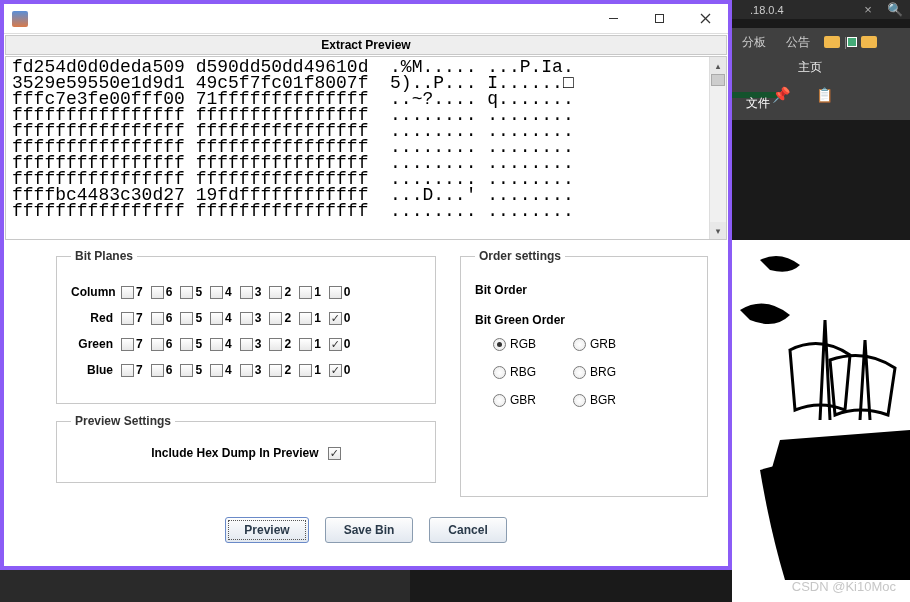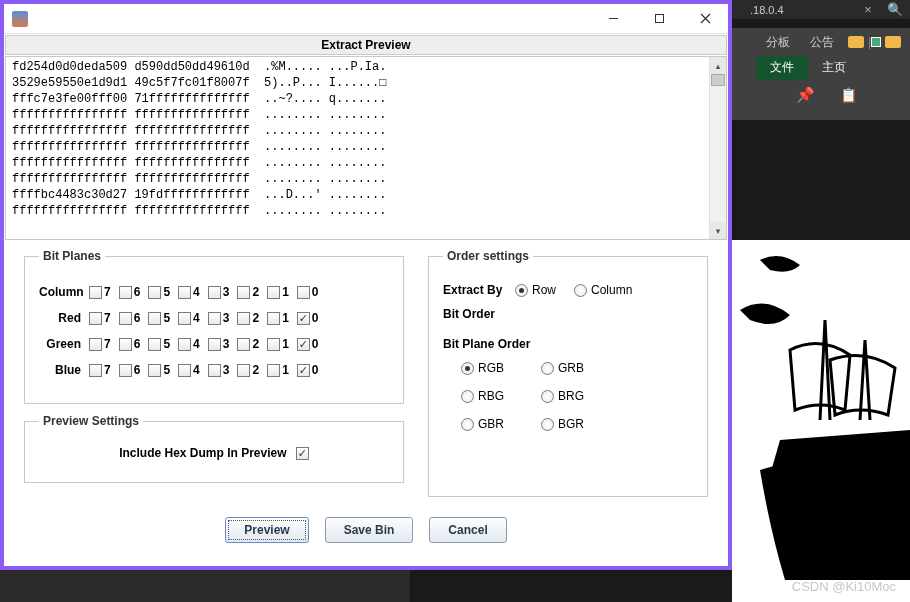--- a/index.html
+++ b/index.html
@@ -4,54 +4,54 @@
   <style>
     * { box-sizing: border-box; margin: 0; padding: 0; }
     body { font-family: "Segoe UI", Tahoma, sans-serif; font-size: 12px; width: 910px; height: 602px; overflow: hidden; position: relative; background: #1a1a1a; }
     
     
     .bg-app { position: absolute; inset: 0; background: #1a1a1a; }
     .bg-topbar { position: absolute; top: 0; left: 732px; right: 0; height: 19px; background: #2a2a2a; display: flex; align-items: center; color: #ccc; font-size: 11px; padding: 0 6px; }
     .bg-topbar .ip { flex: 1; padding-left: 12px; }
     .bg-topbar .close-x { color: #aaa; font-size: 13px; padding: 0 6px; }
     .bg-topbar .search-ic { color: #4aa8ff; font-size: 13px; padding-left: 10px; }
-    .bg-tabs { position: absolute; top: 28px; left: 732px; right: 0; height: 92px; background: #404040; padding-left: 24px; }
+    .bg-tabs { position: absolute; top: 28px; left: 732px; right: 0; height: 92px; background: #404040; }
     .bg-tab-row1 { display: flex; align-items: center; height: 28px; color: #ccc; font-size: 12px; }
     .bg-tab-item { padding: 0 10px; }
     .bg-folder { display: inline-block; width: 16px; height: 12px; background: #f1b94d; border-radius: 2px; margin: 0 4px; vertical-align: middle; }
     .bg-checkbox { display: inline-block; width: 10px; height: 10px; background: #4a7; border: 1px solid #fff; vertical-align: middle; }
     .bg-tab-row2 { display: flex; height: 24px; }
     .bg-subtab { padding: 3px 14px; color: #eee; font-size: 12px; }
-    .bg-subtab.active { background: #14532d; color: #fff; }
+    .bg-subtab.active { background: #14532d; color: #fff; margin-top: 36px; }
     .bg-icons { display: flex; align-items: center; height: 30px; padding-left: 40px; gap: 26px; }
     .bg-pin { color: #888; font-size: 15px; }
     .bg-copy { color: #ccc; font-size: 14px; }
     .bg-ship-area { position: absolute; top: 240px; left: 732px; right: 0; bottom: 0; background: #fff; overflow: hidden; }
     .watermark { position: absolute; bottom: 8px; right: 14px; color: rgba(160,160,160,0.6); font-size: 13px; z-index: 3; }
     .dark-bottom { position: absolute; left: 0; bottom: 0; width: 410px; height: 34px; background: #2a2a2a; z-index: 1; }
     
     
     .dialog { position: absolute; top: 0; left: 0; width: 732px; height: 570px; background: #fff; border: 4px solid #8b5cf6; z-index: 2; }
     .titlebar { height: 30px; background: #fff; border-bottom: 1px solid #ddd; display: flex; align-items: center; }
     .title-icon { width: 16px; height: 16px; margin: 0 8px; background: linear-gradient(#5a8fd8, #d97a4a); border-radius: 2px; }
     .title-text { flex: 1; }
     .winbtns { display: flex; }
     .winbtn { width: 46px; height: 30px; display: flex; align-items: center; justify-content: center; font-size: 12px; font-family: sans-serif; }
     .winbtn svg { width: 11px; height: 11px; }
     
     .hdr-label { background: #eeeeee; border: 1px solid #c8c8c8; padding: 2px; text-align: center; font-weight: bold; font-size: 12px; margin: 1px; }
     
     .hexview { height: 184px; margin: 1px; border: 1px solid #c8c8c8; display: flex; background: #fff; }
-    .hexview pre { flex: 1; font-family: "Courier New", monospace; font-size: 12px; line-height: 16px; padding: 2px 6px; white-space: pre; overflow: hidden; }
+    .hexview pre { flex: 1; font-family: "Courier New", monospace; font-size: 18px; line-height: 16px; padding: 2px 6px; white-space: pre; overflow: hidden; }
     .hexview .scroll { width: 17px; background: #f0f0f0; border-left: 1px solid #ddd; position: relative; }
     .scroll .arr { height: 17px; display: flex; align-items: center; justify-content: center; font-size: 9px; color: #555; background: #e8e8e8; }
     .scroll .thumb { position: absolute; top: 17px; left: 1px; right: 1px; height: 12px; background: #cdcdcd; border: 1px solid #aaa; }
     
     .panels { display: flex; padding: 8px 20px 4px 20px; gap: 24px; }
-    .col-left { width: 380px; }
+    .col-left { width: 380px; margin-left: 32px; }
     .col-right { flex: 1; }
     
     fieldset { border: 1px solid #c8c8c8; padding: 10px 14px 14px 14px; margin-bottom: 10px; position: relative; }
     fieldset legend { font-weight: bold; font-size: 12px; padding: 0 4px; color: #333; }
     
     .bit-row { display: flex; align-items: center; margin: 12px 0; }
     .bit-row .chan { width: 50px; text-align: right; font-weight: bold; padding-right: 8px; }
     .bit-cell { display: flex; align-items: center; margin-right: 8px; }
     .bit-cell label { margin-left: 2px; font-weight: bold; }
     
@@ -316,39 +316,26 @@
         <div class="prev-set">
           <span class="pl">Include Hex Dump In Preview</span>
           <span class="chk on"></span>
         </div>
       </fieldset>
     </div>
     <div class="col-right">
       <fieldset style="min-height:248px;">
         <legend>Order settings</legend>
 
-        <div class="opt-row">
-          <div class="lbl">Extract By</div>
-          <div id="extract-by-opts" style="display:flex;">
-              <div class="opt">
-                <span class="rad on"></span>
-                <span class="txt">Row</span>
-              </div>
-              <div class="opt">
-                <span class="rad"></span>
-                <span class="txt">Column</span>
-              </div>
-            </div>
-        </div>
 
         <div class="opt-row">
           <div class="lbl">Bit Order</div>
         </div>
 
-        <div class="bp-order-lbl">Bit Plane Order</div>
+        <div class="bp-order-lbl">Bit Green Order</div>
         <div class="bp-grid" id="bp-order-grid">
             <div class="opt">
               <span class="rad on"></span>
               <span class="txt">RGB</span>
             </div>
             <div class="opt">
               <span class="rad"></span>
               <span class="txt">GRB</span>
             </div>
             <div class="opt">

